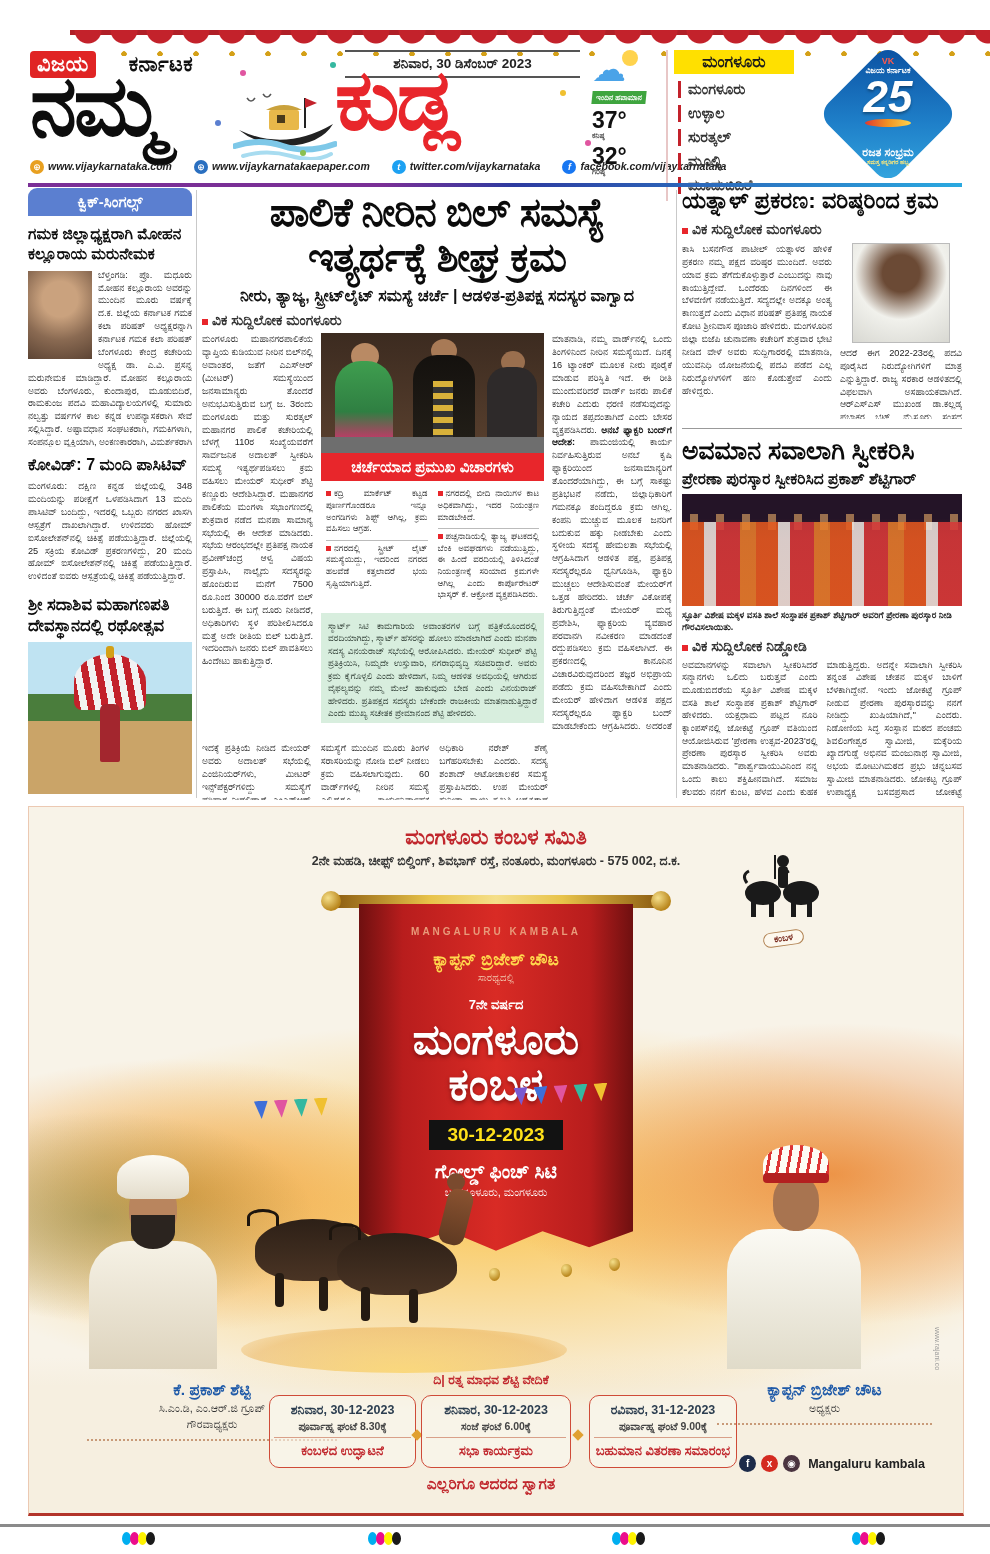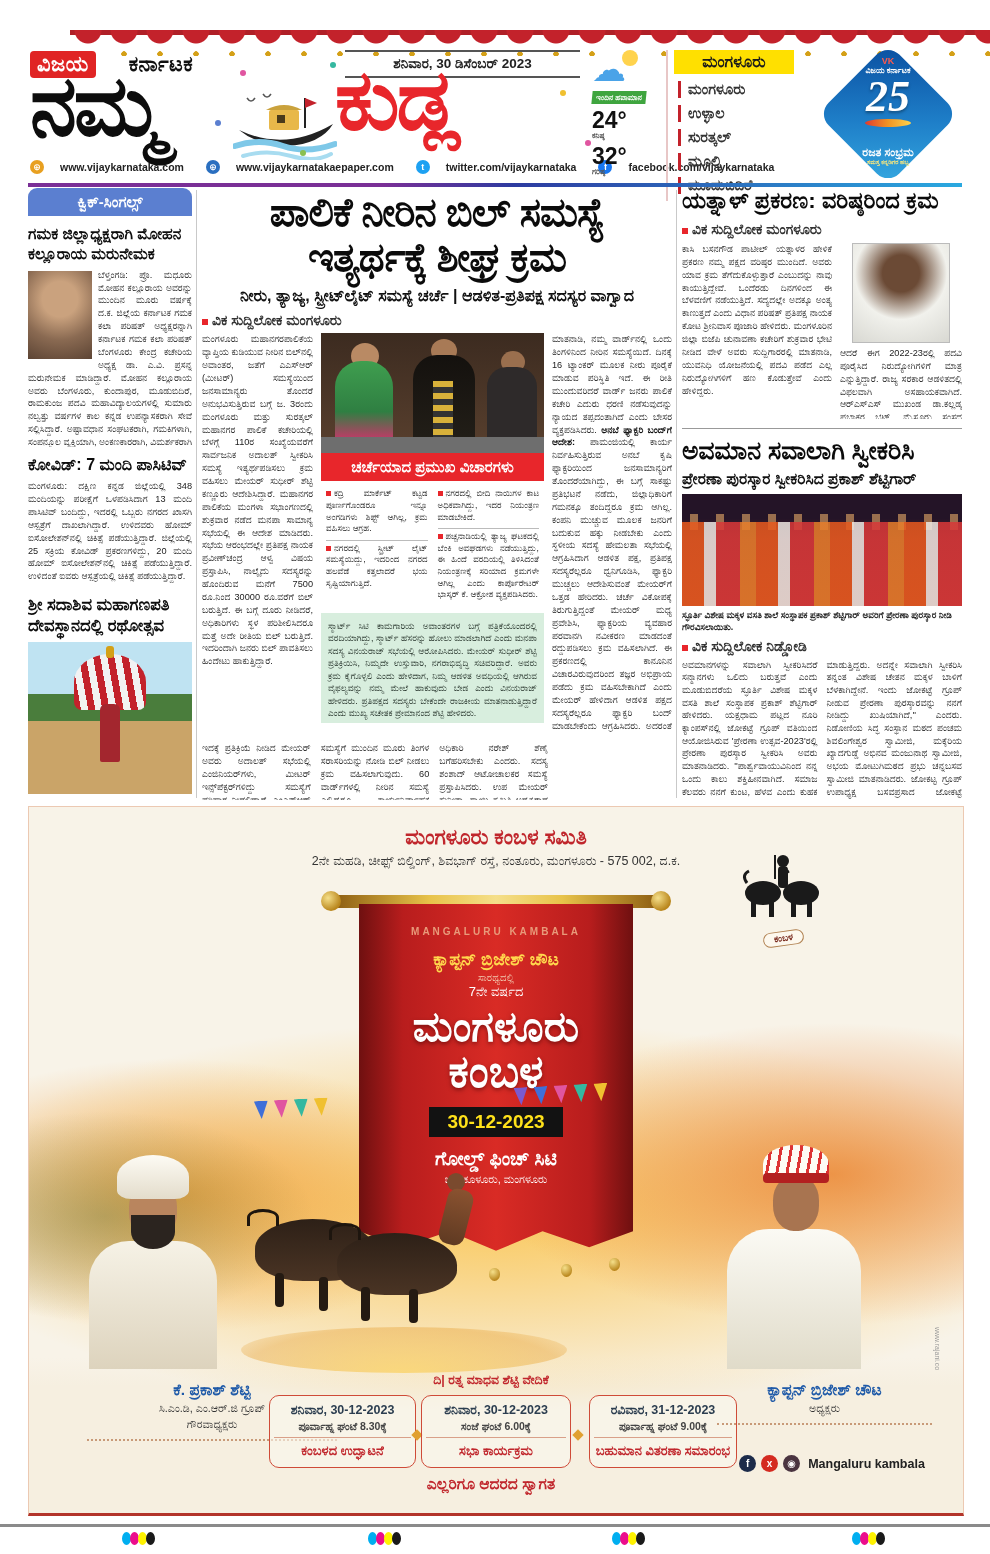--- a/index.html
+++ b/index.html
@@ -22,21 +22,21 @@
   .vklogo .blk{color:#111;margin-left:30px;}
   .dateline{left:345px;top:50px;width:235px;text-align:center;font-size:13.5px;font-weight:bold;color:#222;
     border-top:2px solid #555;border-bottom:2px solid #555;padding:4px 0;}
   .title-black{left:30px;top:62px;width:215px;height:108px;font-size:84px;font-weight:900;color:#0d0d0d;
     line-height:1.05;letter-spacing:-3px;overflow:hidden;}
   .boat{left:233px;top:88px;}
   .title-red{left:335px;top:56px;width:245px;height:118px;font-size:84px;font-weight:900;color:#e8262b;
     line-height:1.05;letter-spacing:-3px;overflow:hidden;}
   .conf{width:6px;height:6px;border-radius:50%;}
   .links-row{left:30px;top:160px;width:560px;display:flex;gap:22px;font-size:10.5px;color:#222;align-items:center;font-weight:bold;}
-  .link-item{display:flex;align-items:center;gap:16px;}
+  .link-item{display:flex;align-items:flex-start;gap:4px;font-style:italic;}
   .lic{display:inline-block;width:14px;height:14px;border-radius:50%;color:#fff;font-size:9px;font-weight:bold;
        text-align:center;line-height:14px;}
   .lic.globe1{background:#e8a020;}
   .lic.globe2{background:#2a6fc0;}
   .lic.tw{background:#1da1f2;}
   .lic.fb{background:#1877f2;}
   .lic.globe1::before,.lic.globe2::before{content:"⊕";}
   .lic.tw::before{content:"t";}
   .lic.fb::before{content:"f";}
 
@@ -56,21 +56,21 @@
   .ed-item{border-left:3px solid #c3222b;margin:7px 0 7px 4px;padding-left:7px;font-size:14.5px;font-weight:600;color:#333;}
 
   
   .vk25{left:822px;top:48px;width:132px;height:132px;}
   .vk25-diamond{position:absolute;left:16px;top:16px;width:100px;height:100px;border-radius:16px;
     transform:rotate(45deg);background:linear-gradient(135deg,#0a4fa0,#1e7ec8 55%,#35a8e0);}
   .vk25-in{position:absolute;left:0;top:8px;width:132px;text-align:center;}
   .vk25-vk{font-size:9px;font-weight:900;color:#fff;}
   .vk25-vk .r{color:#ff5a4d;}
   .vk25-brand{font-size:8px;font-weight:900;color:#fff;}
-  .vk25-num{font-size:44px;font-weight:900;color:#fff;font-style:italic;line-height:.95;text-shadow:0 2px 3px rgba(0,0,0,.35);font-family:Liberation Serif, serif;}
+  .vk25-num{font-size:44px;font-weight:900;color:#fff;font-style:italic;line-height:.95;text-shadow:0 2px 3px rgba(0,0,0,.35);}
   .vk25-wave{width:46px;height:8px;margin:1px auto 0;border-radius:50%;
     background:linear-gradient(90deg,#e03a2f,#f29422,#ffd34d);}
   .vk25-title{font-size:11px;font-weight:900;color:#fff;margin-top:19px;}
   .vk25-tag{font-size:6px;font-weight:bold;color:#ffe a;color:#ffe97a;}
 
   .mast-rule{left:28px;top:183px;width:934px;height:4px;
     background:linear-gradient(90deg,#7a2f96 0 38%,#2d3ba0 52%,#2aa9e0);}
 
   
   .vline{top:190px;width:1px;height:608px;background:#c9c9c9;}
@@ -145,40 +145,40 @@
   .ad{left:28px;top:806px;width:934px;height:706px;background:#f8f3e8;border:1px solid #eclair;
       border:1px solid #ecc9b2;border-bottom:3px solid #b3342a;overflow:hidden;}
   .ad-bg{position:absolute;left:0;top:0;width:100%;height:100%;
     background:
       radial-gradient(ellipse 300px 150px at 8% 58%,rgba(70,110,60,.35),rgba(0,0,0,0) 70%),
       radial-gradient(ellipse 420px 190px at 16% 55%,rgba(238,148,40,.75),rgba(0,0,0,0) 72%),
       radial-gradient(ellipse 480px 210px at 86% 52%,rgba(232,118,30,.72),rgba(0,0,0,0) 72%),
       radial-gradient(ellipse 740px 250px at 50% 58%,rgba(250,190,60,.8),rgba(0,0,0,0) 78%),
       linear-gradient(rgba(0,0,0,0) 0 78%,#f6efe0 82% 100%);}
   .ad-committee{left:0;top:18px;width:934px;text-align:center;color:#c0262c;font-weight:800;font-size:21px;}
-  .ad-address{left:0;top:47px;width:934px;text-align:center;color:#333;font-weight:400;font-size:12.5px;}
+  .ad-address{left:0;top:47px;width:934px;text-align:center;color:#333;font-weight:700;font-size:12.5px;}
   .klogo{left:700px;top:42px;width:110px;height:104px;text-align:center;}
   .klogo-ribbon{display:inline-block;transform:rotate(-8deg);background:#fdf8ee;border:1px solid #b08050;
     color:#7a2c20;font-size:9px;font-weight:800;padding:1px 10px;border-radius:8px;margin-top:-4px;}
 
   .scroll{left:322px;top:84px;width:290px;height:382px;}
   .rod{position:absolute;left:-20px;top:4px;width:330px;height:13px;border-radius:7px;
     background:linear-gradient(90deg,#8a5a10,#e8c34a 30%,#f5df8a 50%,#e8c34a 70%,#8a5a10);}
   .rod::before,.rod::after{content:"";position:absolute;top:-4px;width:20px;height:20px;border-radius:50%;
     background:radial-gradient(circle at 35% 35%,#f5df8a,#b9861c 70%);}
   .rod::before{left:-10px;} .rod::after{right:-10px;}
   .banner-body{position:absolute;left:8px;top:13px;width:274px;height:352px;text-align:center;
     background:linear-gradient(90deg,#6f1010,#b81d1d 16%,#d92b25 50%,#b81d1d 84%,#6f1010);
     clip-path:polygon(0 0,100% 0,100% 93%,84% 97.5%,67% 93%,50% 98.5%,33% 93%,16% 97.5%,0 93%);}
   .bell{position:absolute;width:11px;height:13px;border-radius:45% 45% 50% 50%;
     background:radial-gradient(circle at 35% 30%,#f5dF8a,#b9861c 75%);}
   .sc-top{letter-spacing:3px;color:#e89a7a;font-size:10px;font-weight:700;margin-top:22px;}
   .sc-captain{color:#ffd84d;font-weight:800;font-size:17px;margin-top:13px;}
   .sc-under{color:#f2c9b0;font-size:10px;margin-top:2px;}
-  .sc-year{color:#fff;font-size:13px;font-weight:400;}
+  .sc-year{color:#fff;font-size:13px;font-weight:700;margin-top:13px;}
   .sc-title1{color:#fff;font-weight:900;font-size:42px;line-height:1.02;margin-top:6px;text-shadow:0 2px 4px rgba(60,0,0,.5);}
   .sc-title2{color:#fff;font-weight:900;font-size:45px;line-height:1.02;text-shadow:0 2px 4px rgba(60,0,0,.5);}
   .sc-date{display:inline-block;background:#121212;color:#ffe11a;font-weight:800;font-size:19px;
     padding:4px 18px;margin-top:12px;}
   .sc-venue{color:#fff;font-weight:900;font-size:19px;margin-top:11px;}
   .sc-venuesub{color:#fff;font-size:11px;margin-top:3px;}
   .bunting{position:absolute;left:225px;top:282px;width:470px;height:20px;transform:rotate(-3deg);display:flex;gap:6px;}
   .flag{width:14px;height:18px;clip-path:polygon(0 0,100% 0,50% 100%);}
 
   .person-left{left:22px;top:330px;width:205px;height:232px;position:absolute;}
@@ -284,21 +284,21 @@
         <span>facebook.com/vijaykarnataka</span>
       </span>
   </div>
 
   <div class="abs weather">
     <div class="wicon">
       <span class="wsun"></span>
       <span class="wcloud">☁</span>
     </div>
     <span class="wbadge">ಇಂದಿನ ಹವಾಮಾನ</span>
-    <div class="wtemp"><span>24°</span><small>ಕನಿಷ್ಠ</small></div>
+    <div class="wtemp"><span>37°</span><small>ಕನಿಷ್ಠ</small></div>
     <div class="wtemp"><span>32°</span><small>ಗರಿಷ್ಠ</small></div>
   </div>
 
   <div class="abs editions">
     <div class="ed-head">ಮಂಗಳೂರು</div>
     <div class="ed-item">ಮಂಗಳೂರು</div>
     <div class="ed-item">ಉಳ್ಳಾಲ</div>
     <div class="ed-item">ಸುರತ್ಕಲ್</div>
     <div class="ed-item">ಮೂಲ್ಕಿ</div>
     <div class="ed-item">ಮೂಡುಬಿದಿರೆ</div>

